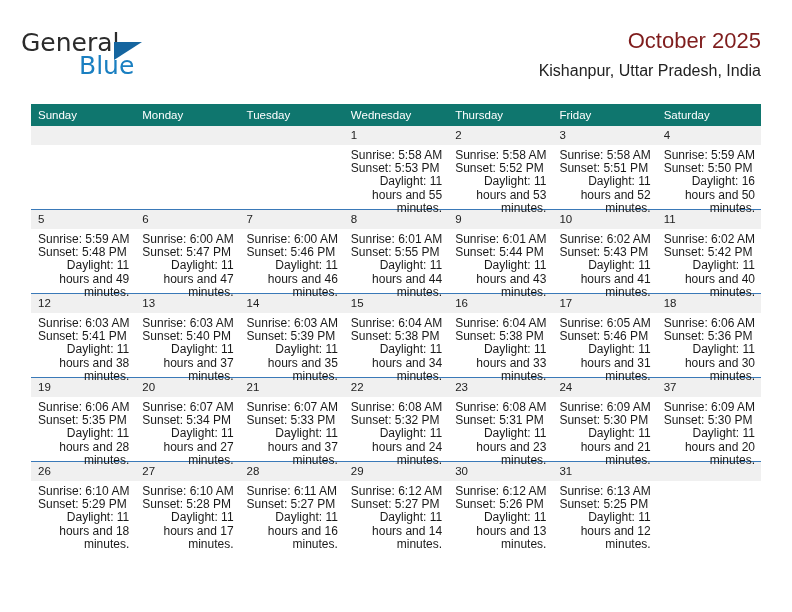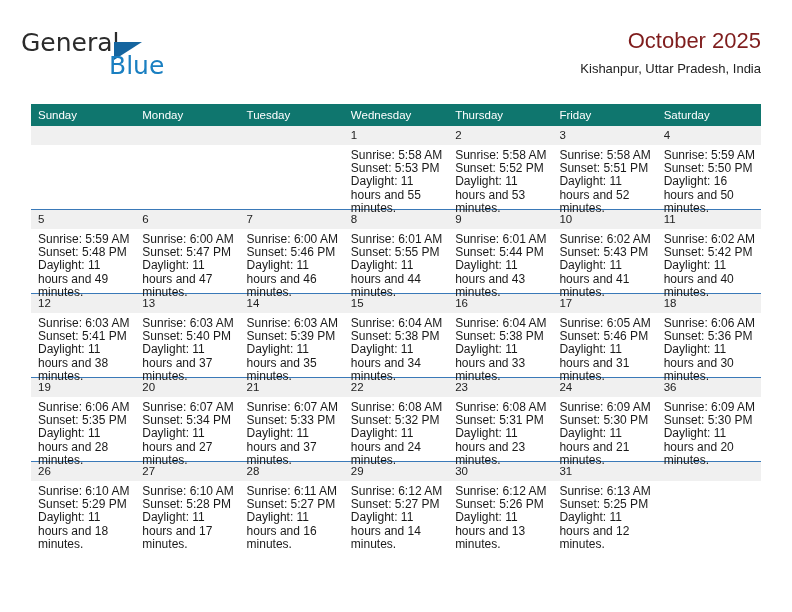--- a/index.html
+++ b/index.html
@@ -49,21 +49,20 @@
   }
   .brand-blue {
     position: absolute;
     left: 60px;
     top: 25px;
     font-size: 25px;
     color: #1a7fc1;
     font-family: "DejaVu Sans", sans-serif;
     font-weight: 400;
     line-height: 1;
-    margin-left: 30px;
   }
   .brand-triangle {
     position: absolute;
     left: 95px;
     top: 14px;
     width: 0;
     height: 0;
     border-left: 28px solid #15659f;
     border-bottom: 18px solid transparent;
   }
@@ -76,21 +75,21 @@
   }
   .cal-title {
     font-size: 22px;
     font-weight: 400;
     color: #7f1d1d;
     line-height: 1.15;
     white-space: nowrap;
   }
   .cal-subtitle {
     margin-top: 9px;
-    font-size: 13px;
+    font-size: 16px;
     font-weight: 400;
     color: #222222;
     line-height: 1.1;
     white-space: nowrap;
   }
 
   
   .calendar {
     position: absolute;
     left: 31px;
@@ -143,20 +142,21 @@
     padding: 4px 6px 0 7px;
     font-size: 12px;
     line-height: 13.2px;
     color: #1a1a1a;
   }
   .details div {
     white-space: nowrap;
   }
   .details .daylight {
     white-space: normal;
+    text-align: right;
   }
   .cell-blank .daynum {
     background: #f0f0f0;
   }
 </style>
 </head>
 <body>
 
 <div class="page">
 
@@ -445,21 +445,21 @@
               <div class="daynum">24</div>
               <div class="details">
                 <div>Sunrise: 6:09 AM</div>
                 <div>Sunset: 5:30 PM</div>
                 <div class="daylight">Daylight: 11 hours and 21 minutes.</div>
               </div>
             </div>
           </td>
           <td>
             <div class="cell-inner">
-              <div class="daynum">36</div>
+              <div class="daynum">37</div>
               <div class="details">
                 <div>Sunrise: 6:09 AM</div>
                 <div>Sunset: 5:30 PM</div>
                 <div class="daylight">Daylight: 11 hours and 20 minutes.</div>
               </div>
             </div>
           </td>
         </tr>
         <tr class="week-row">
           <td>

